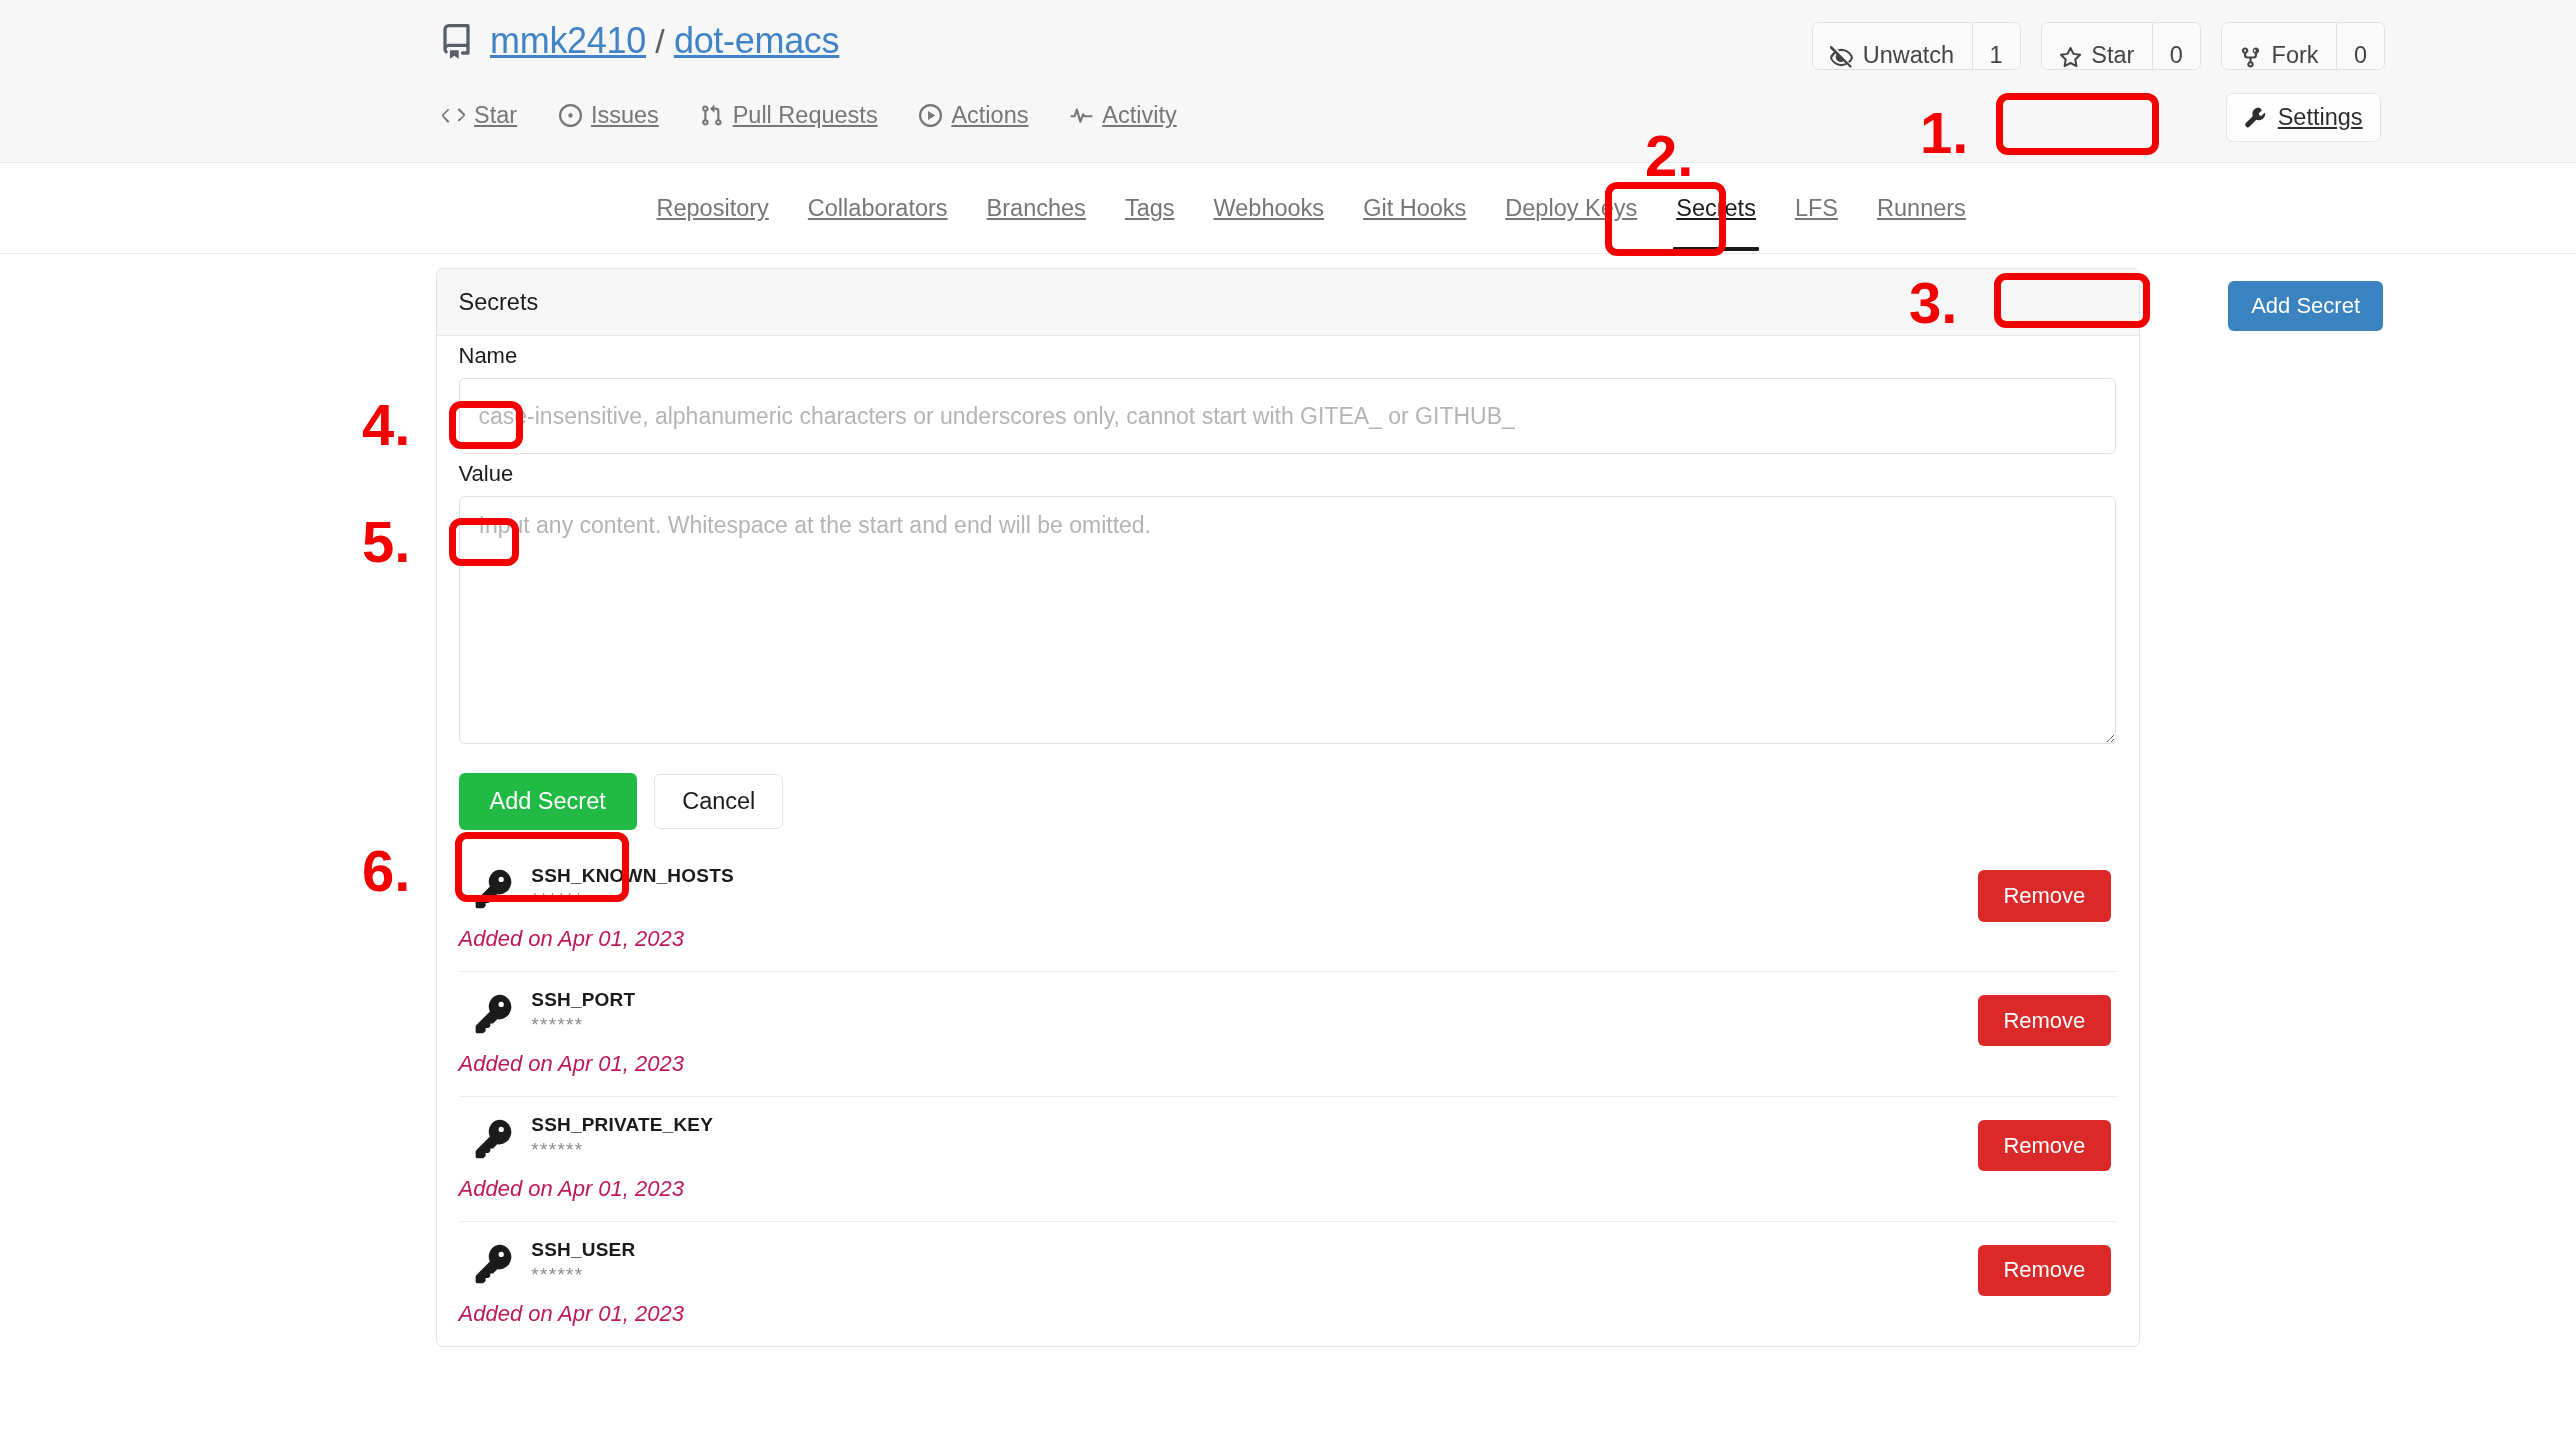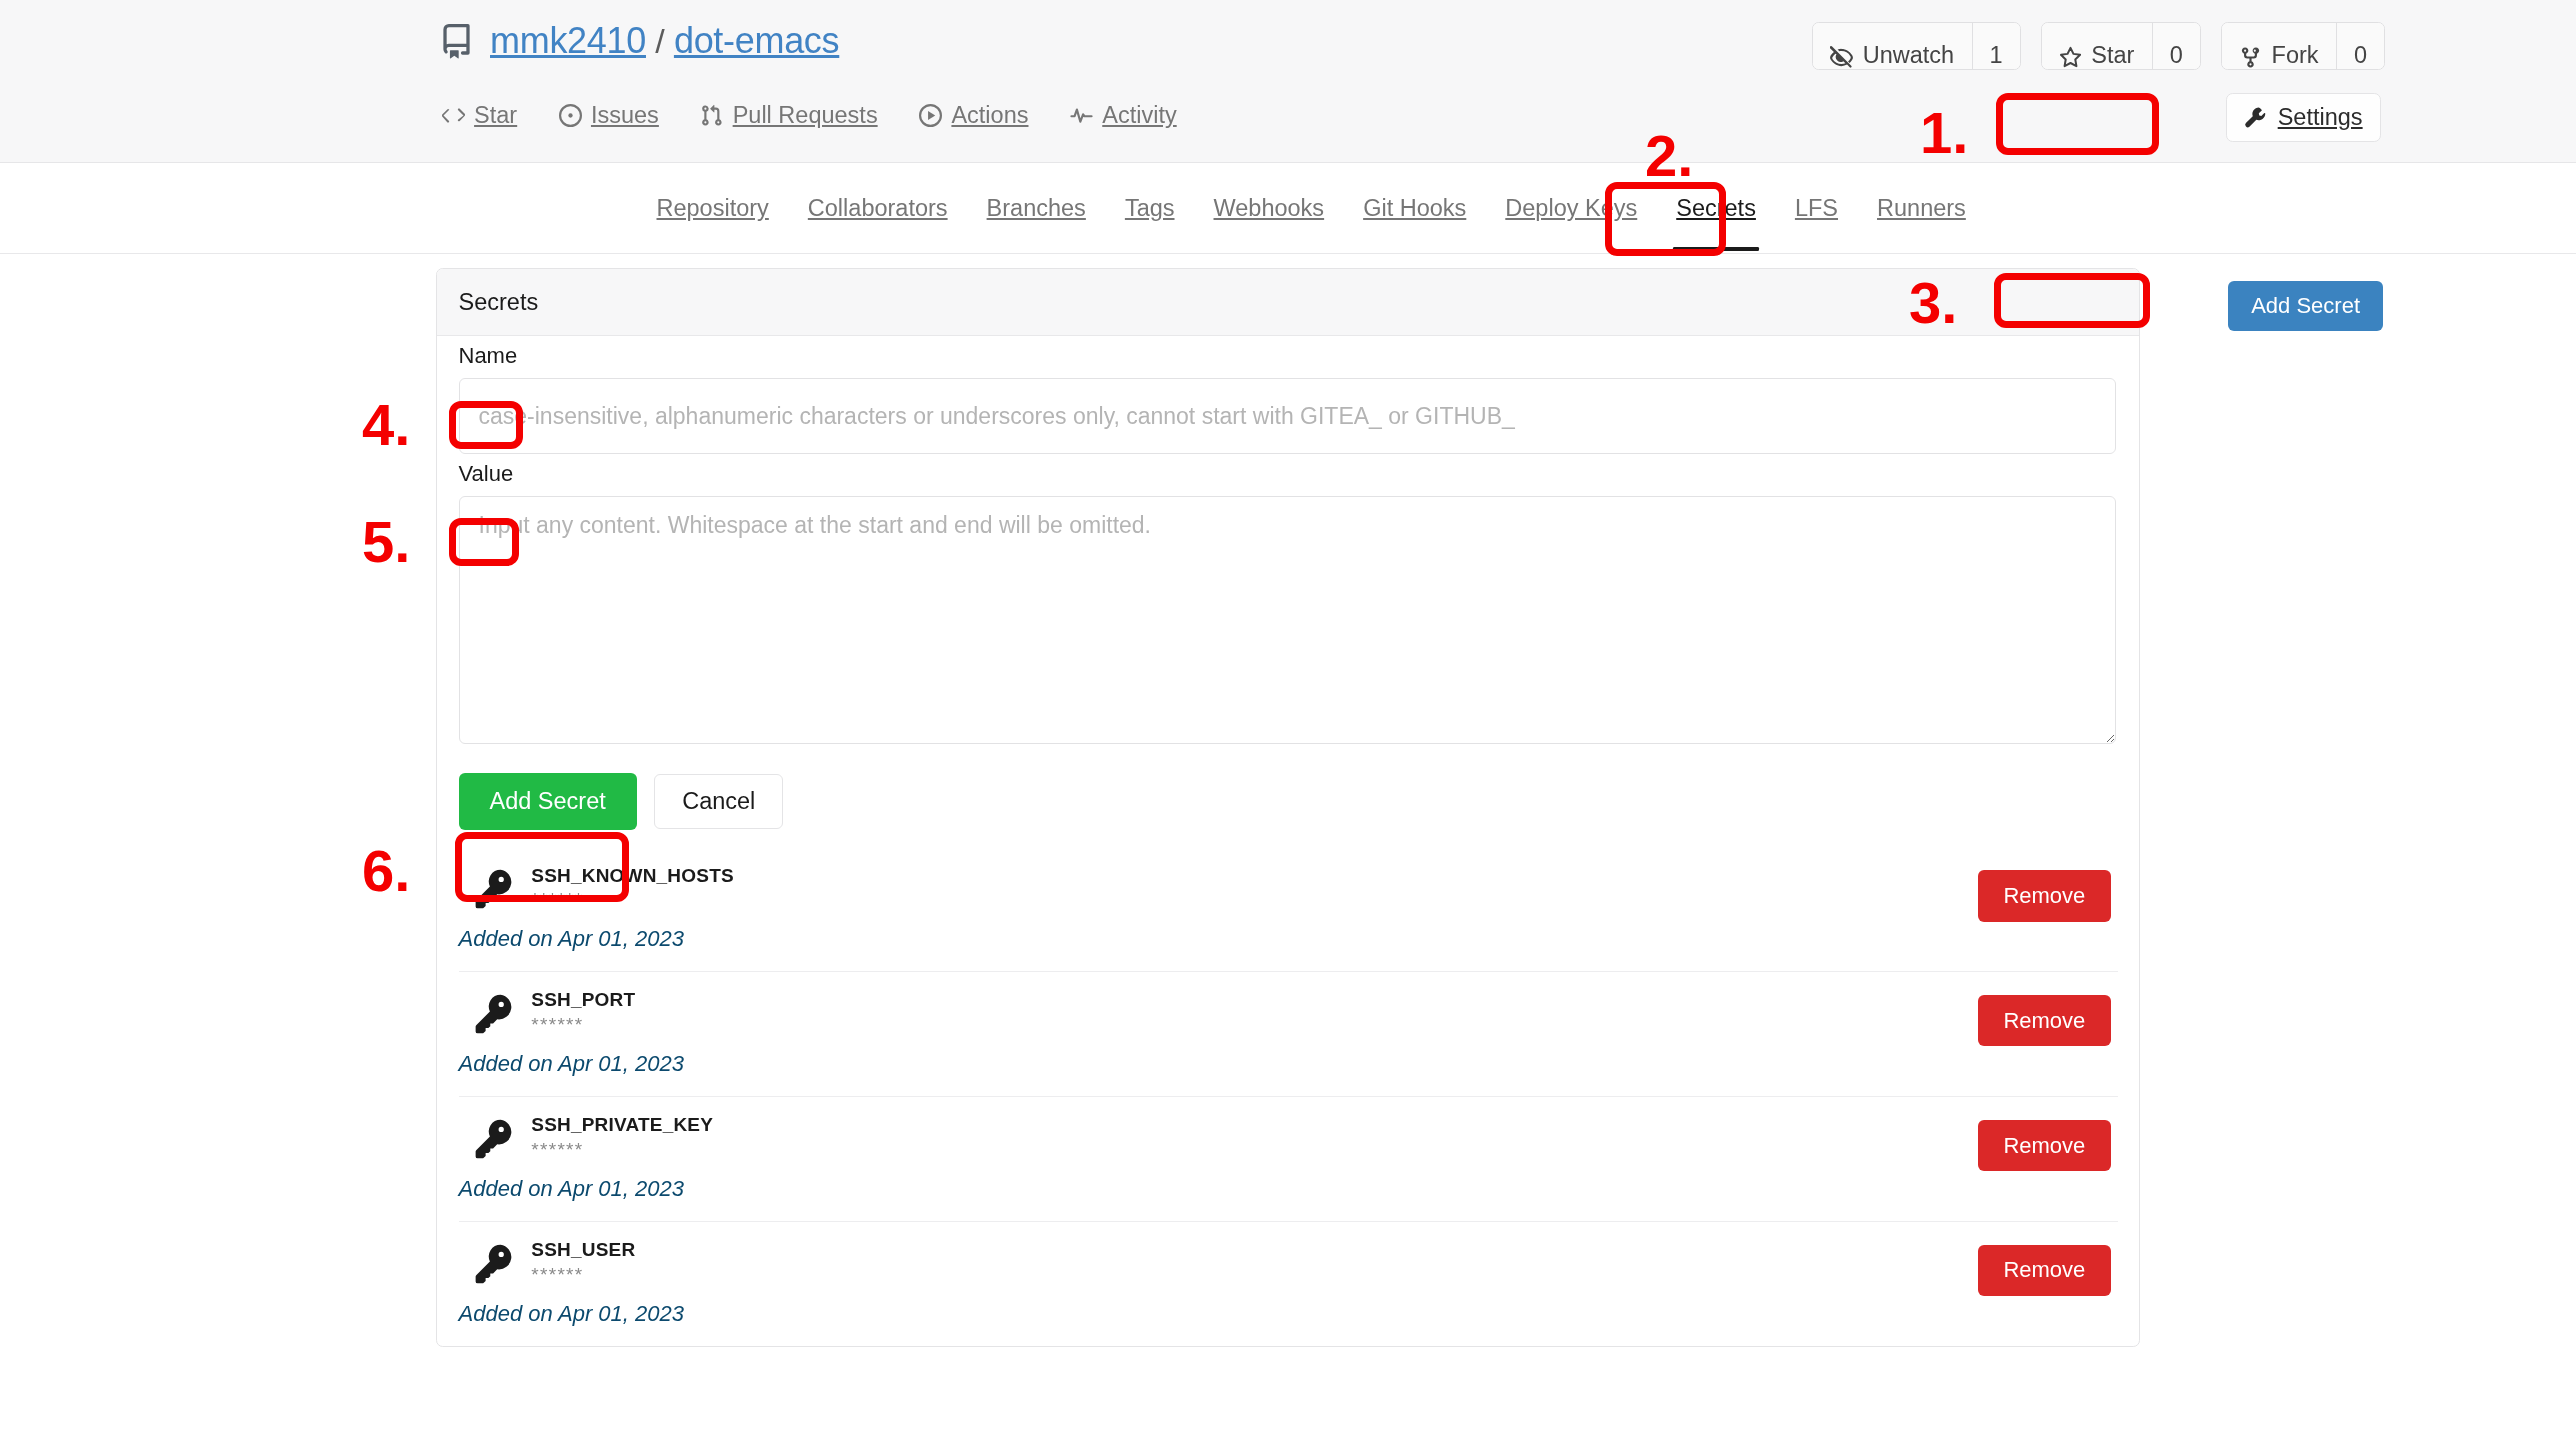--- a/index.html
+++ b/index.html
@@ -149,21 +149,21 @@
     position: relative;
     border-top: 1.3px solid #ededef;
     padding: 17.4px 0 19px 0;
   }
   .secret-row:first-child { border-top: none; }
   .secret-main { display: flex; align-items: flex-start; gap: 16px; padding-left: 14.8px; }
   .key-ico { width: 42px; height: 42px; flex: none; margin-top: 2.7px; }
   .secret-texts { display: flex; flex-direction: column; gap: 2.7px; }
   .secret-name { font-size: 19px; font-weight: bold; color: #1b1b1b; letter-spacing: 0.2px; }
   .secret-mask { font-size: 19px; color: #8a8a8a; letter-spacing: 1.3px; }
-  .secret-added { font-size: 22px; color: #0c4a6e; font-style: italic; margin-top: 14.8px; }
+  .secret-added { font-size: 22px; color: #be185d; font-style: italic; margin-top: 14.8px; }
   .btn-remove {
     position: absolute; right: 6.7px; top: 23px;
     background: #db2828; color: #fff; border: none;
     font-size: 22px; border-radius: 6px; padding: 12.7px 25.5px;
     font-family: "Liberation Sans", sans-serif; cursor: pointer;
   }
 
   
   .anno-num {
     position: absolute; color: #f40000; font-size: 58px; font-weight: bold;

